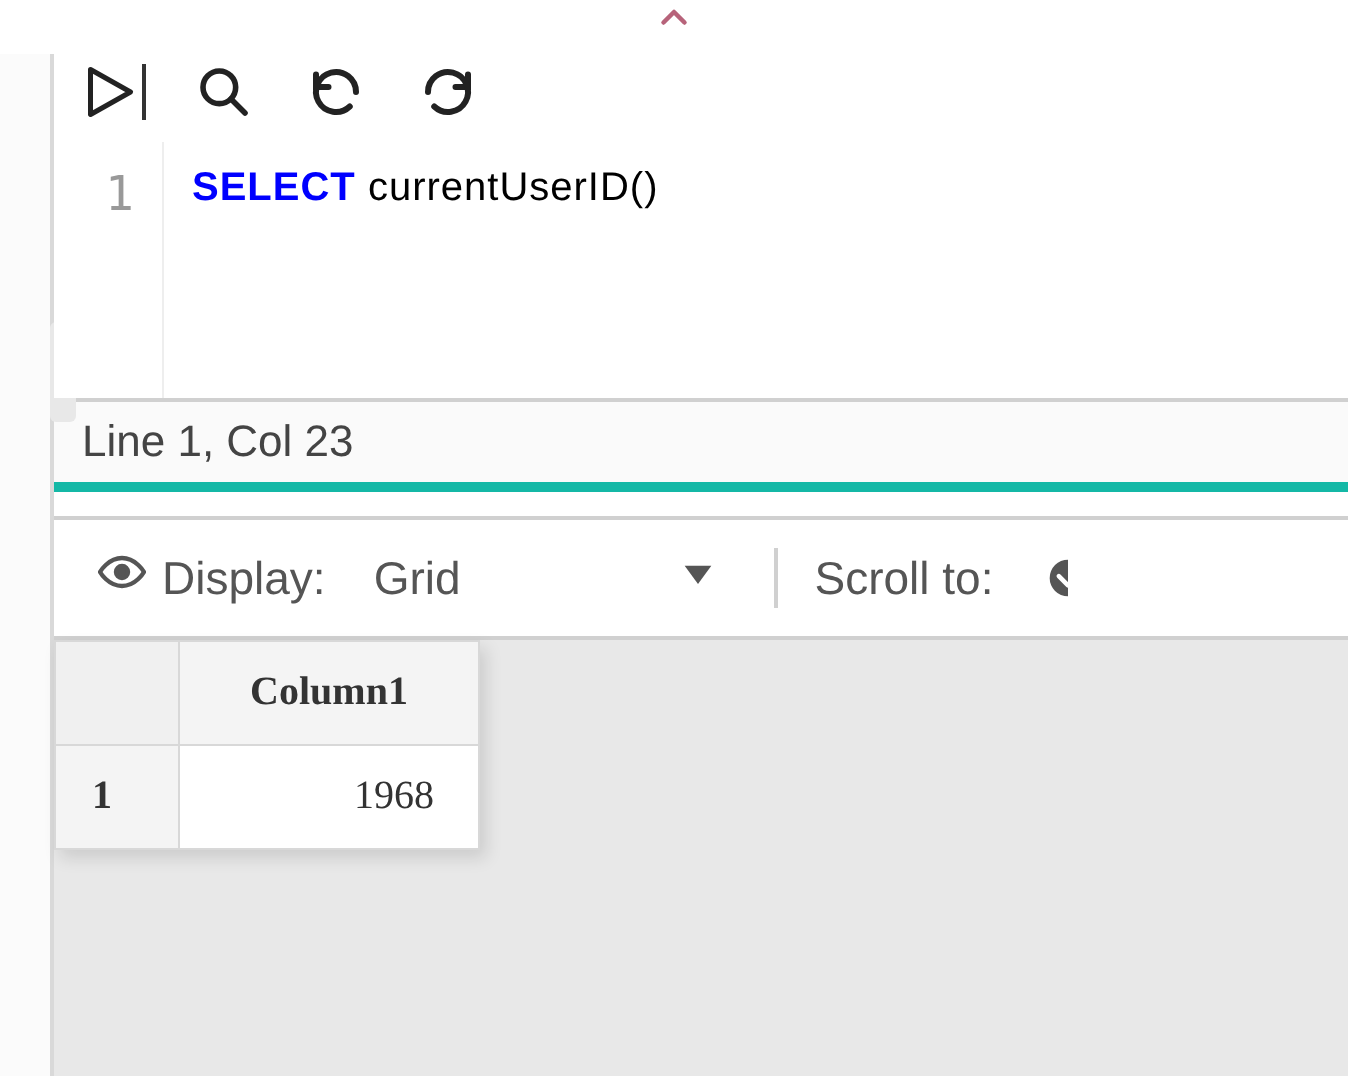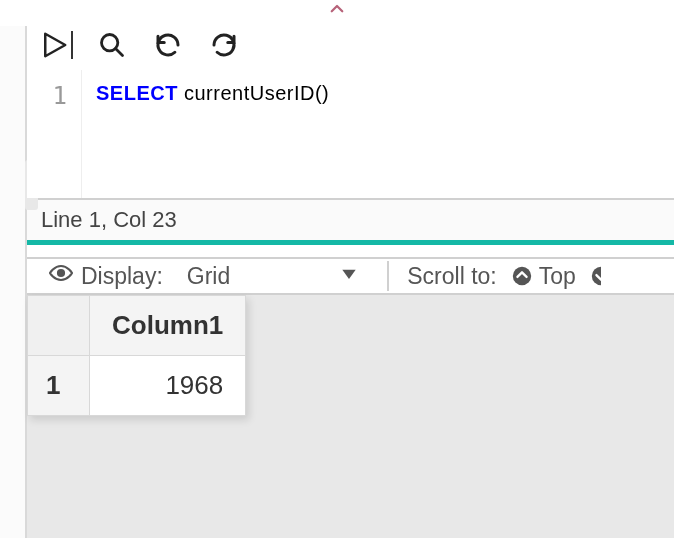--- a/index.html
+++ b/index.html
@@ -103,21 +103,21 @@
     }
     .results-spacer {
       height: 14px;
       border-bottom: 2px solid #d0d0d0;
       background: #fff;
     }
     .results-toolbar {
       display: flex;
       align-items: center;
       gap: 14px;
-      padding: 2px 22px;
+      padding: 14px 22px;
       border-bottom: 2px solid #d0d0d0;
       color: #555;
       font-size: 23px;
       white-space: nowrap;
       overflow: hidden;
     }
     .results-toolbar .eye-lbl {
       display: flex;
       align-items: center;
       gap: 8px;
@@ -131,38 +131,39 @@
     }
     .vsep {
       width: 2px;
       height: 30px;
       background: #d0d0d0;
       margin: 0 4px;
     }
     .scroll-to-group {
       display: flex;
       align-items: center;
-      gap: 14px;
+      gap: 26px;
       color: #555;
     }
     .results-grid-area {
       flex: 1;
       background: #e8e8e8;
       padding: 0;
       position: relative;
     }
     .data-table {
       border-collapse: collapse;
       background: #fff;
       box-shadow: 3px 4px 8px rgba(0,0,0,0.12);
       margin-left: 0;
     }
     .data-table th, .data-table td {
       border: 1px solid #d8d8d8;
-      font-size: 26px;
+      font-size: 20px;
+      font-family: Liberation Serif, serif;
     }
     .data-table th {
       background: #f4f4f4;
       font-weight: 700;
       color: #333;
       padding: 14px 22px;
       text-align: center;
     }
     .data-table th.corner {
       width: 62px;
@@ -255,27 +256,20 @@
         <span>Grid</span>
         <span>
           <svg width="20" height="20" viewBox="0 0 24 24">
               <polygon points="4,7 20,7 12,18" fill="#555"></polygon>
             </svg>
         </span>
       </div>
       <div class="vsep"></div>
       <div class="scroll-to-group">
         <span>Scroll to:</span>
-        <span style="display:flex;align-items:center;gap:6px;">
-          <svg width="22" height="22" viewBox="0 0 24 24">
-              <circle cx="12" cy="12" r="10" fill="#555"></circle>
-              <polyline points="7,13 12,8 17,13" fill="none" stroke="#fff" stroke-width="2.5" stroke-linecap="round" stroke-linejoin="round"></polyline>
-            </svg>
-          <span>Top</span>
-        </span>
         <span style="display:flex;align-items:center;">
           <svg width="22" height="22" viewBox="0 0 24 24">
               <path d="M2 12a10 10 0 0 1 10-10v20A10 10 0 0 1 2 12z" fill="#555"></path>
               <polyline points="7,11 12,16 12,16" fill="none" stroke="#fff" stroke-width="2.5" stroke-linecap="round" stroke-linejoin="round"></polyline>
             </svg>
         </span>
       </div>
     </div>
 
     <div class="results-grid-area">

